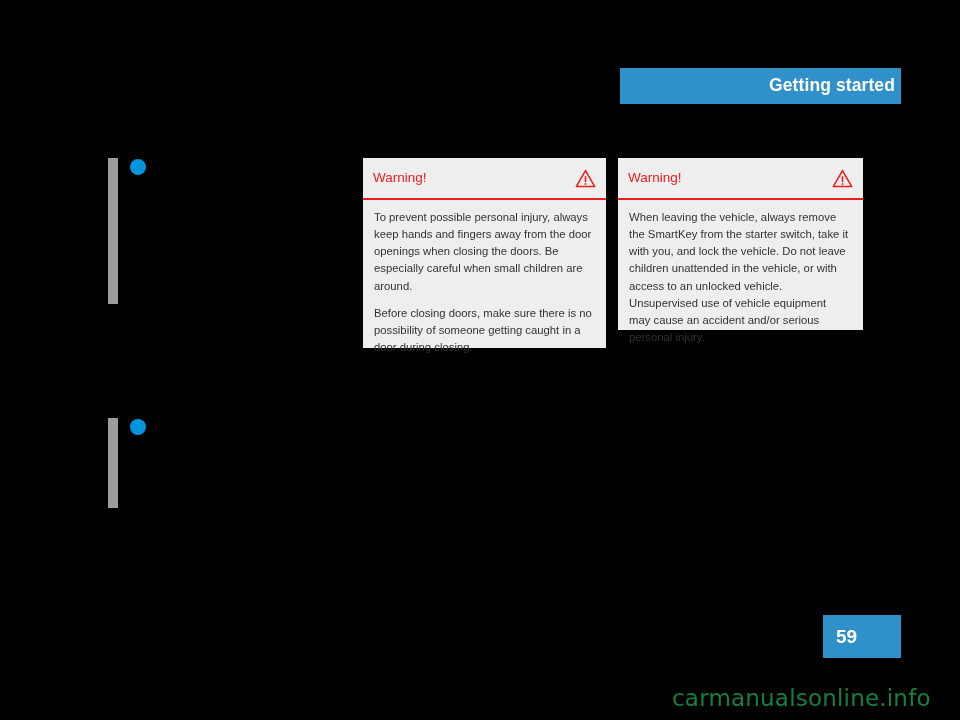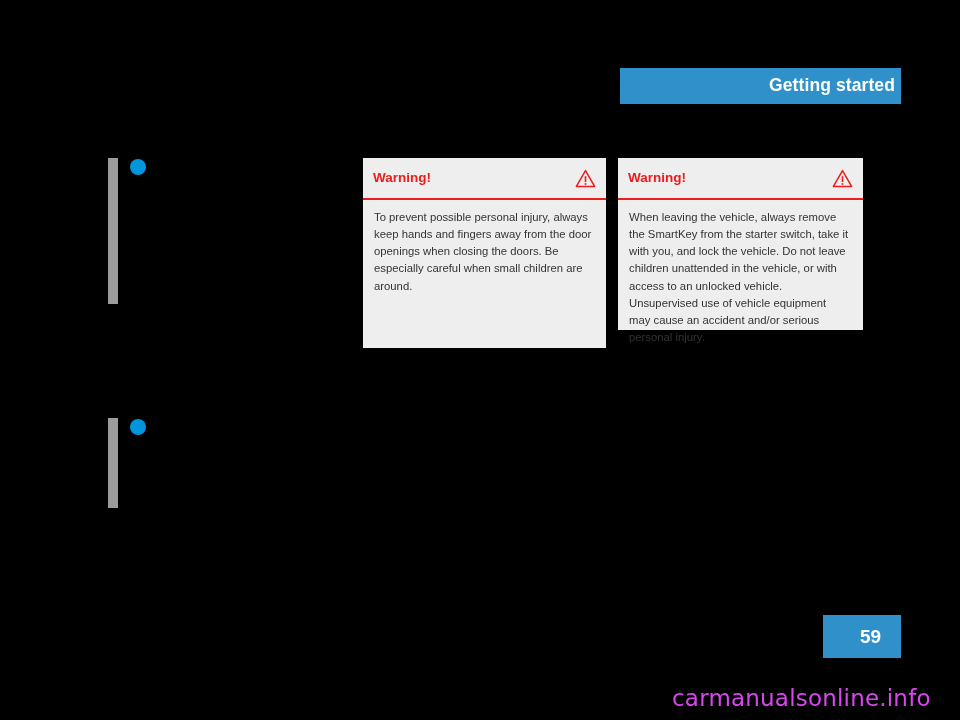--- a/index.html
+++ b/index.html
@@ -85,21 +85,21 @@
     position: relative;
     height: 40px;
     padding: 0 10px 0 10px;
     display: flex;
     align-items: center;
     justify-content: space-between;
   }
   .warning-title {
     color: #ee1c1c;
     font-size: 13.5px;
-    font-weight: bold;
+    font-weight: normal;
     line-height: 1;
   }
   .warning-icon {
     width: 21px;
     height: 19px;
     display: block;
   }
   .warning-divider {
     height: 2px;
     background: #ee1c1c;
@@ -129,29 +129,28 @@
     display: flex;
     align-items: center;
     box-sizing: border-box;
     padding-left: 13px;
   }
   .page-number-text {
     color: #ffffff;
     font-size: 19px;
     font-weight: bold;
     line-height: 1;
-    margin-left: 24px;
   }
 
   
   .watermark {
     position: absolute;
     left: 672px;
     top: 687px;
-    color: #d946ef;
+    color: #15803d;
     font-size: 23px;
     letter-spacing: 0.2px;
     line-height: 1;
     white-space: nowrap;
     font-family: "DejaVu Sans", sans-serif;
   }
 </style>
 </head>
 <body>
 
@@ -176,20 +175,21 @@
       <span class="warning-title">Warning!</span>
       <svg class="warning-icon" viewBox="0 0 22 20">
         <path d="M11 1.6 L20.6 18.4 L1.4 18.4 Z" fill="none" stroke="#ee1c1c" stroke-width="1.6" stroke-linejoin="round"></path>
         <rect x="10.15" y="7.6" width="1.7" height="6.1" fill="#ee1c1c"></rect>
         <rect x="10.15" y="14.9" width="1.7" height="1.8" fill="#ee1c1c"></rect>
       </svg>
     </div>
     <div class="warning-divider"></div>
     <div class="warning-body">
       <p class="warning-para">To prevent possible personal injury, always keep hands and fingers away from the door openings when closing the doors. Be especially careful when small children are around.</p>
+      <p class="warning-para">Before closing doors, make sure there is no possibility of someone getting caught in a door during closing.</p>
     </div>
   </div>
 
   <div class="warning-box" id="warning-box-2">
     <div class="warning-header">
       <span class="warning-title">Warning!</span>
       <svg class="warning-icon" viewBox="0 0 22 20">
         <path d="M11 1.6 L20.6 18.4 L1.4 18.4 Z" fill="none" stroke="#ee1c1c" stroke-width="1.6" stroke-linejoin="round"></path>
         <rect x="10.15" y="7.6" width="1.7" height="6.1" fill="#ee1c1c"></rect>
         <rect x="10.15" y="14.9" width="1.7" height="1.8" fill="#ee1c1c"></rect>

